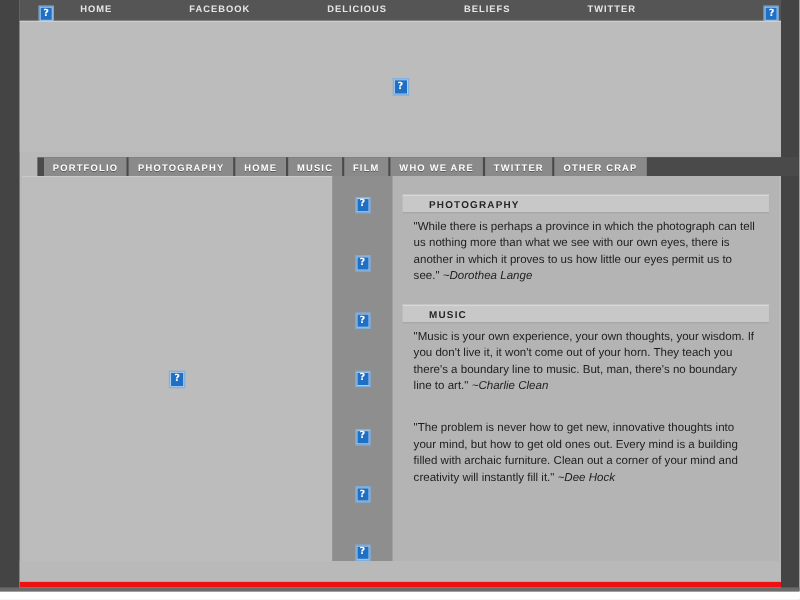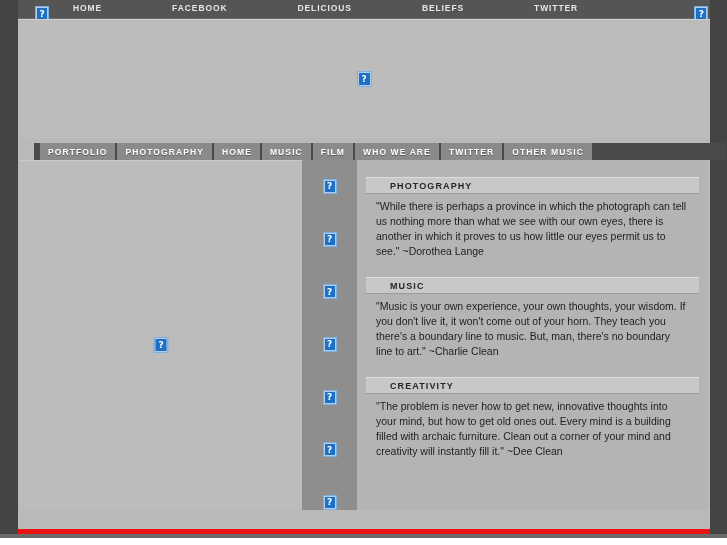--- a/index.html
+++ b/index.html
@@ -212,20 +212,21 @@
   }
 
   .quote-body {
     padding: 5px 10px 4px 10px;
     color: #1e1e1e;
     font-size: 10.5px;
     line-height: 15px;
     text-align: left;
   }
   .quote-body .attrib {
+    font-style: italic;
   }
 
   
   .footer-gray {
     position: absolute;
     left: 18px; top: 510px;
     width: 692px; height: 27px;
     background: #b9b9b9;
   }
   .footer-red {
@@ -276,21 +277,21 @@
     </div>
 
     <div class="subnav">
       <div class="subnav-tab">PORTFOLIO</div>
       <div class="subnav-tab">PHOTOGRAPHY</div>
       <div class="subnav-tab">HOME</div>
       <div class="subnav-tab">MUSIC</div>
       <div class="subnav-tab">FILM</div>
       <div class="subnav-tab">WHO WE ARE</div>
       <div class="subnav-tab">TWITTER</div>
-      <div class="subnav-tab">OTHER MUSIC</div>
+      <div class="subnav-tab">OTHER CRAP</div>
       <div class="subnav-filler"></div>
     </div>
 
     <div class="columns">
 
       <div class="col-left">
         <span class="brokenimg lg col-left-img"></span>
       </div>
 
       <div class="col-mid">
@@ -323,22 +324,21 @@
           <div class="quote-head">PHOTOGRAPHY</div>
           <div class="quote-body"><span>"While there is perhaps a province in which the photograph can tell us nothing more than what we see with our own eyes, there is another in which it proves to us how little our eyes permit us to see." </span><span class="attrib">~Dorothea Lange</span></div>
         </div>
 
         <div class="quote-block">
           <div class="quote-head">MUSIC</div>
           <div class="quote-body"><span>"Music is your own experience, your own thoughts, your wisdom. If you don't live it, it won't come out of your horn. They teach you there's a boundary line to music. But, man, there's no boundary line to art." </span><span class="attrib">~Charlie Clean</span></div>
         </div>
 
         <div class="quote-block">
-          <div class="quote-head">CREATIVITY</div>
-          <div class="quote-body"><span>"The problem is never how to get new, innovative thoughts into your mind, but how to get old ones out. Every mind is a building filled with archaic furniture. Clean out a corner of your mind and creativity will instantly fill it." </span><span class="attrib">~Dee Clean</span></div>
+          <div class="quote-body"><span>"The problem is never how to get new, innovative thoughts into your mind, but how to get old ones out. Every mind is a building filled with archaic furniture. Clean out a corner of your mind and creativity will instantly fill it." </span><span class="attrib">~Dee Hock</span></div>
         </div>
 
       </div>
     </div>
   </div>
 
   
   <div class="footer-gray"></div>
   <div class="footer-red"></div>
   <div class="footer-dark"></div>

